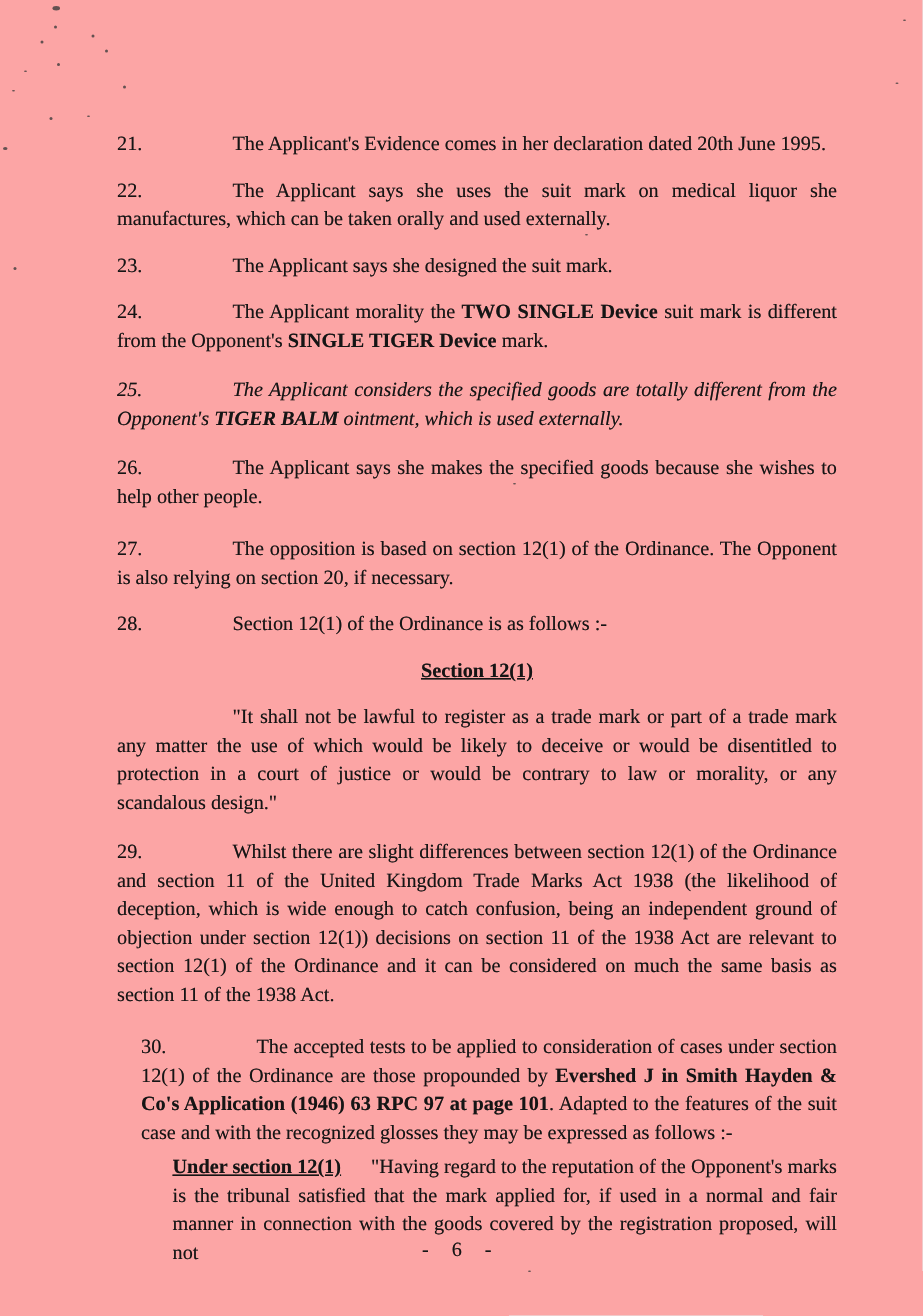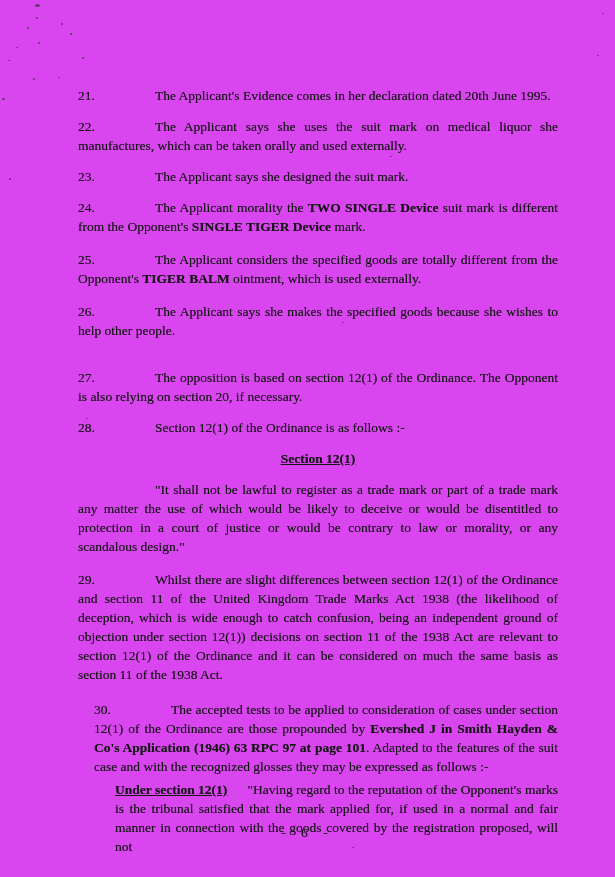--- a/index.html
+++ b/index.html
@@ -5,21 +5,21 @@
   html, body {
     margin: 0;
     padding: 0;
     background: #e8e8e8;
   }
   .page {
     position: relative;
     width: 615px;
     height: 877px;
     margin: 0 auto;
-    background: #d946ef;
+    background: #fca5a5;
     overflow: hidden;
     font-family: "Liberation Serif", "DejaVu Serif", serif;
     color: #151515;
   }
   .doc-body {
     position: absolute;
     top: 86px;
     left: 78px;
     width: 480px;
     font-size: 13.5px;
@@ -49,22 +49,22 @@
     text-align: justify;
   }
   .subhead {
     font-weight: bold;
     text-decoration: underline;
     margin-right: 20px;
   }
   b { font-weight: bold; }
   
   .ci-3 { margin-bottom: 14px; }
-  .ci-4 { margin-bottom: 14px; }
-  .ci-5 { margin-bottom: 28px; }
+  .ci-4 { margin-bottom: 14px; font-style: italic; }
+  .ci-5 { margin-bottom: 16px; }
   .ci-9 { margin-bottom: 14px; }
   .ci-10 { margin-bottom: 16px; }
   .ci-11 { margin-bottom: 4px; margin-left: 16px; }
   .page-number {
     position: absolute;
     top: 825px;
     left: 0;
     width: 615px;
     text-align: center;
     font-size: 13.5px;

